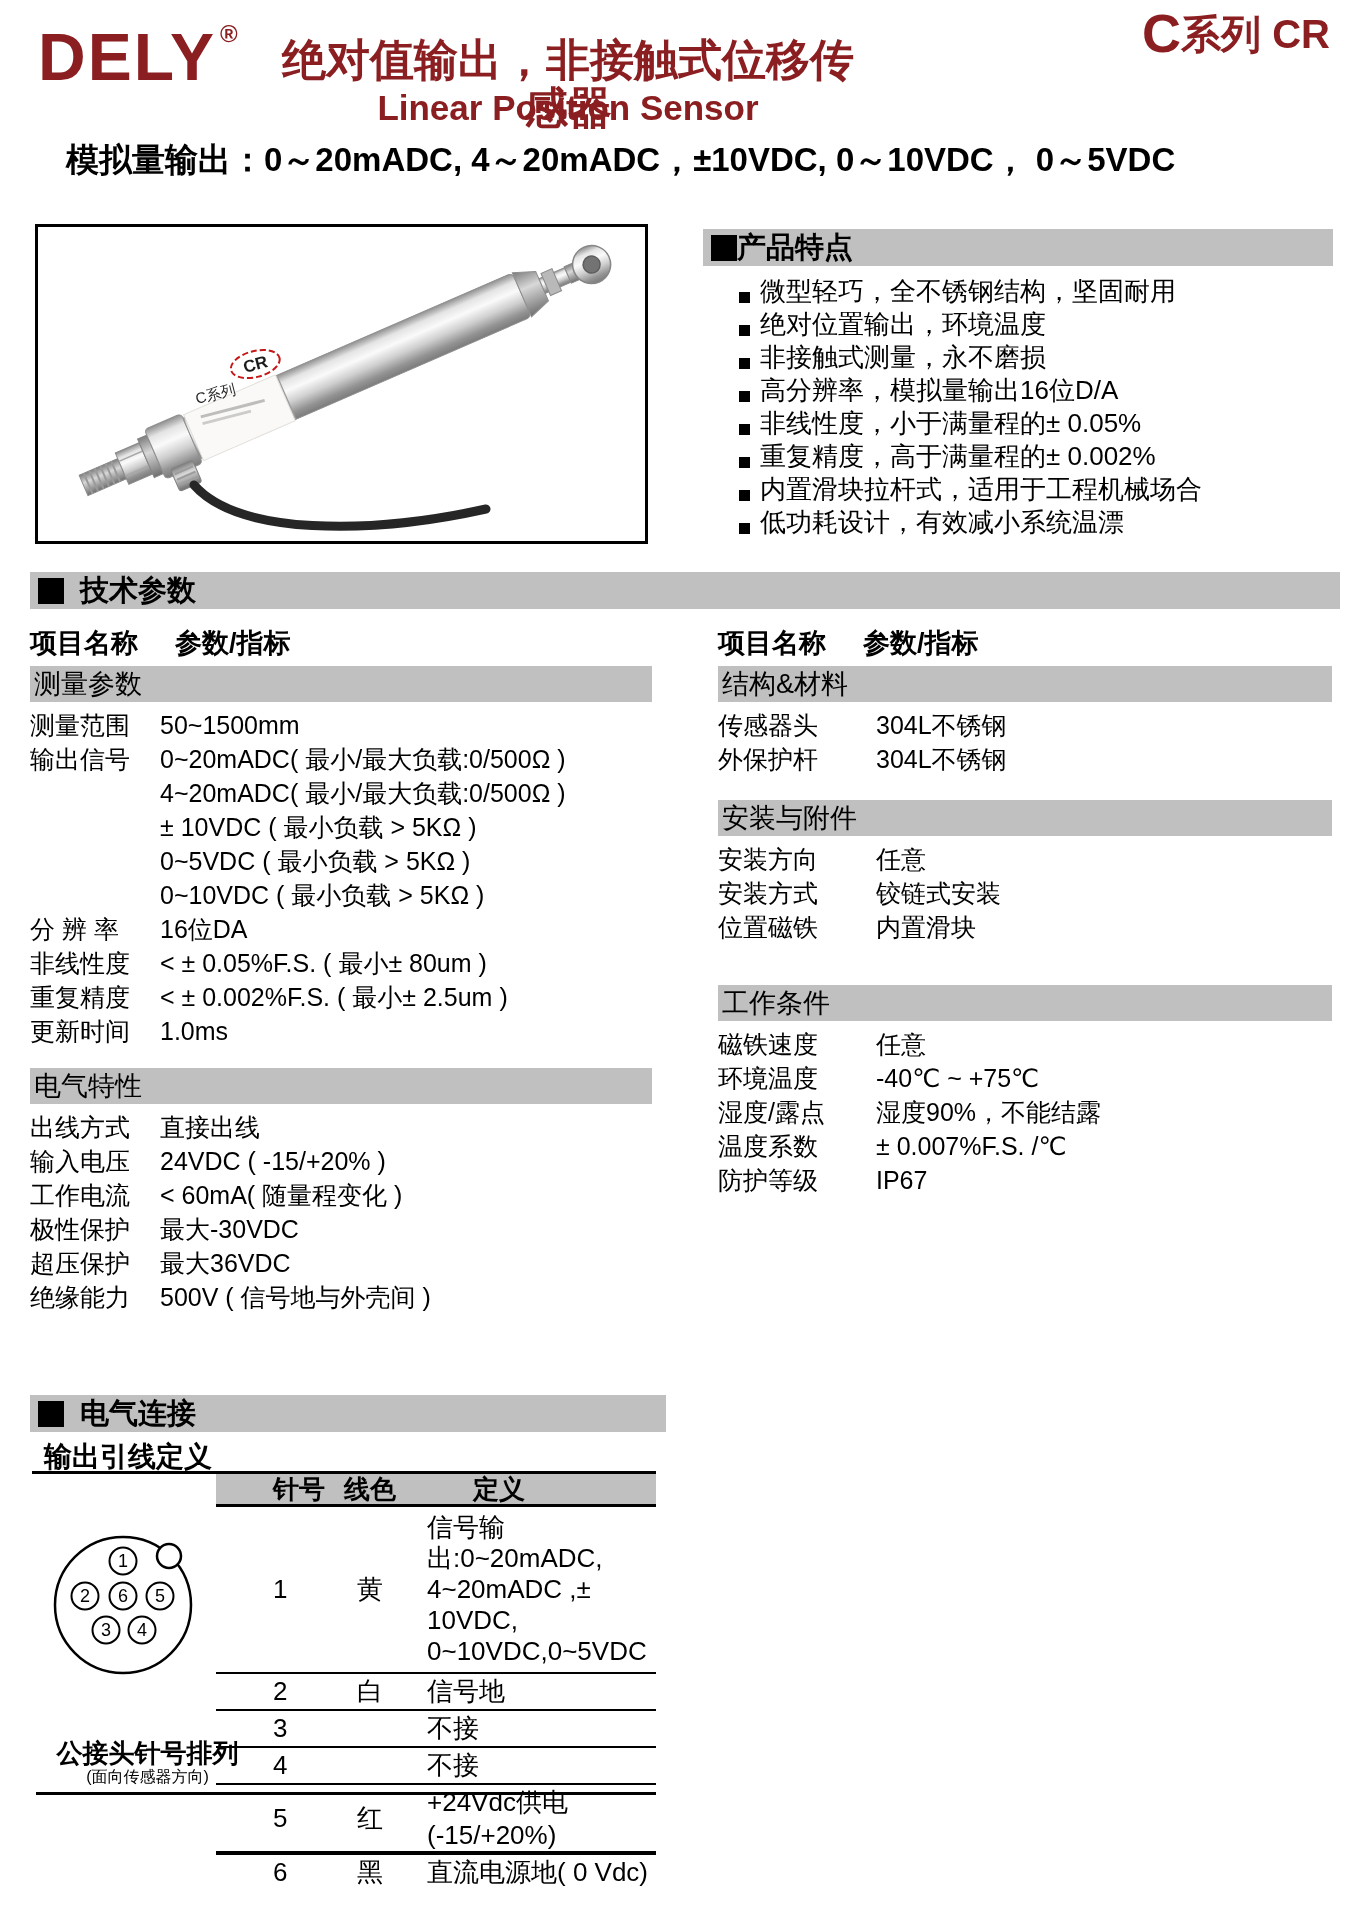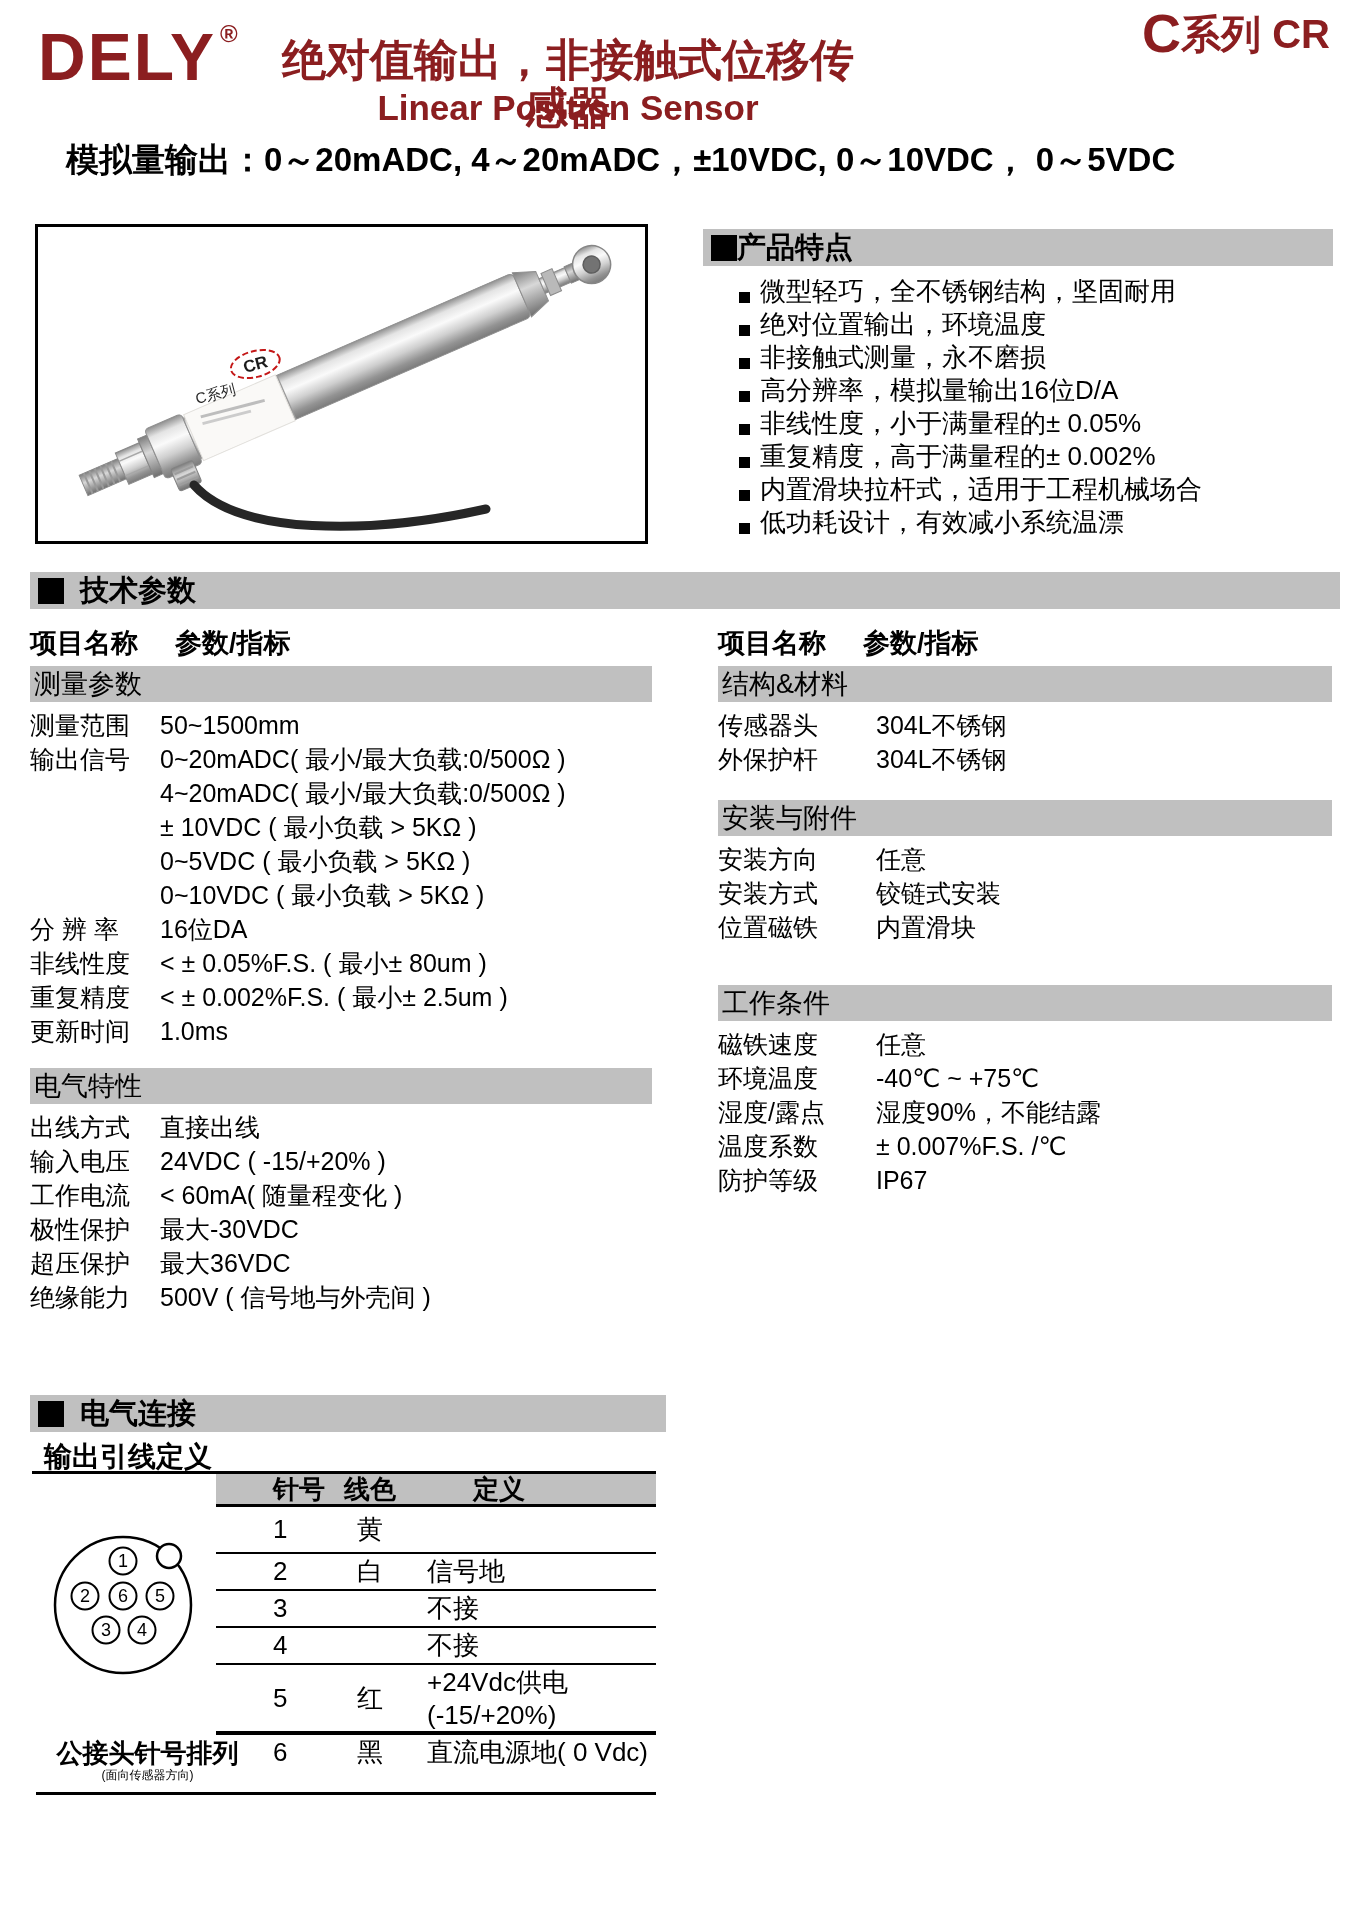--- a/index.html
+++ b/index.html
@@ -60,21 +60,21 @@
   .pc1{width:70px;flex:none;padding-left:18px;box-sizing:border-box;margin-left:39px;}
   .pc2{width:90px;flex:none;text-align:center;}
   .pc3{flex:1;padding-left:12px;}
   .pt-head .pc3{padding-left:58px;}
   .pt-row{display:flex;align-items:center;min-height:35px;font-size:26px;border-top:2px solid #000;}
   .pt-row.first{border-top:none;padding:5px 0;}
   .pt-row.thick{border-top:4px solid #000;}
   .pt-row .line{line-height:31px;}
   .bottom-line{left:36px;top:1792px;width:620px;height:3px;background:#000;}
   .conn-cap{left:40px;top:1736px;width:215px;text-align:center;font-size:26px;font-weight:bold;}
-  .conn-cap-sub{left:40px;top:1767px;width:215px;text-align:center;font-size:12px;}
+  .conn-cap-sub{left:40px;top:1767px;width:215px;text-align:center;font-size:16px;}
   .connector-svg{left:48px;top:1523px;}
 </style>
 </head>
 <body>
 
 <div class="page">
 
   <div class="abs logo"><span>DELY</span><span class="reg">®</span></div>
   <div class="abs title-cn">绝对值输出，非接触式位移传感器</div>
   <div class="abs title-en">Linear Position Sensor</div>
@@ -341,20 +341,25 @@
 
   <div class="abs pin-table">
     <div class="pt-head">
       <span class="pc1">针号</span>
       <span class="pc2">线色</span>
       <span class="pc3">定义</span>
     </div>
     <div class="pt-row first">
       <span class="pc1">1</span>
       <span class="pc2">黄</span>
+      <span class="pc3">
+        <div class="line">信号输出:0~20mADC,</div>
+        <div class="line">4~20mADC ,± 10VDC,</div>
+        <div class="line">0~10VDC,0~5VDC</div>
+      </span>
     </div>
     <div class="pt-row">
       <span class="pc1">2</span>
       <span class="pc2">白</span>
       <span class="pc3">信号地</span>
     </div>
     <div class="pt-row">
       <span class="pc1">3</span>
       <span class="pc2"></span>
       <span class="pc3">不接</span>

